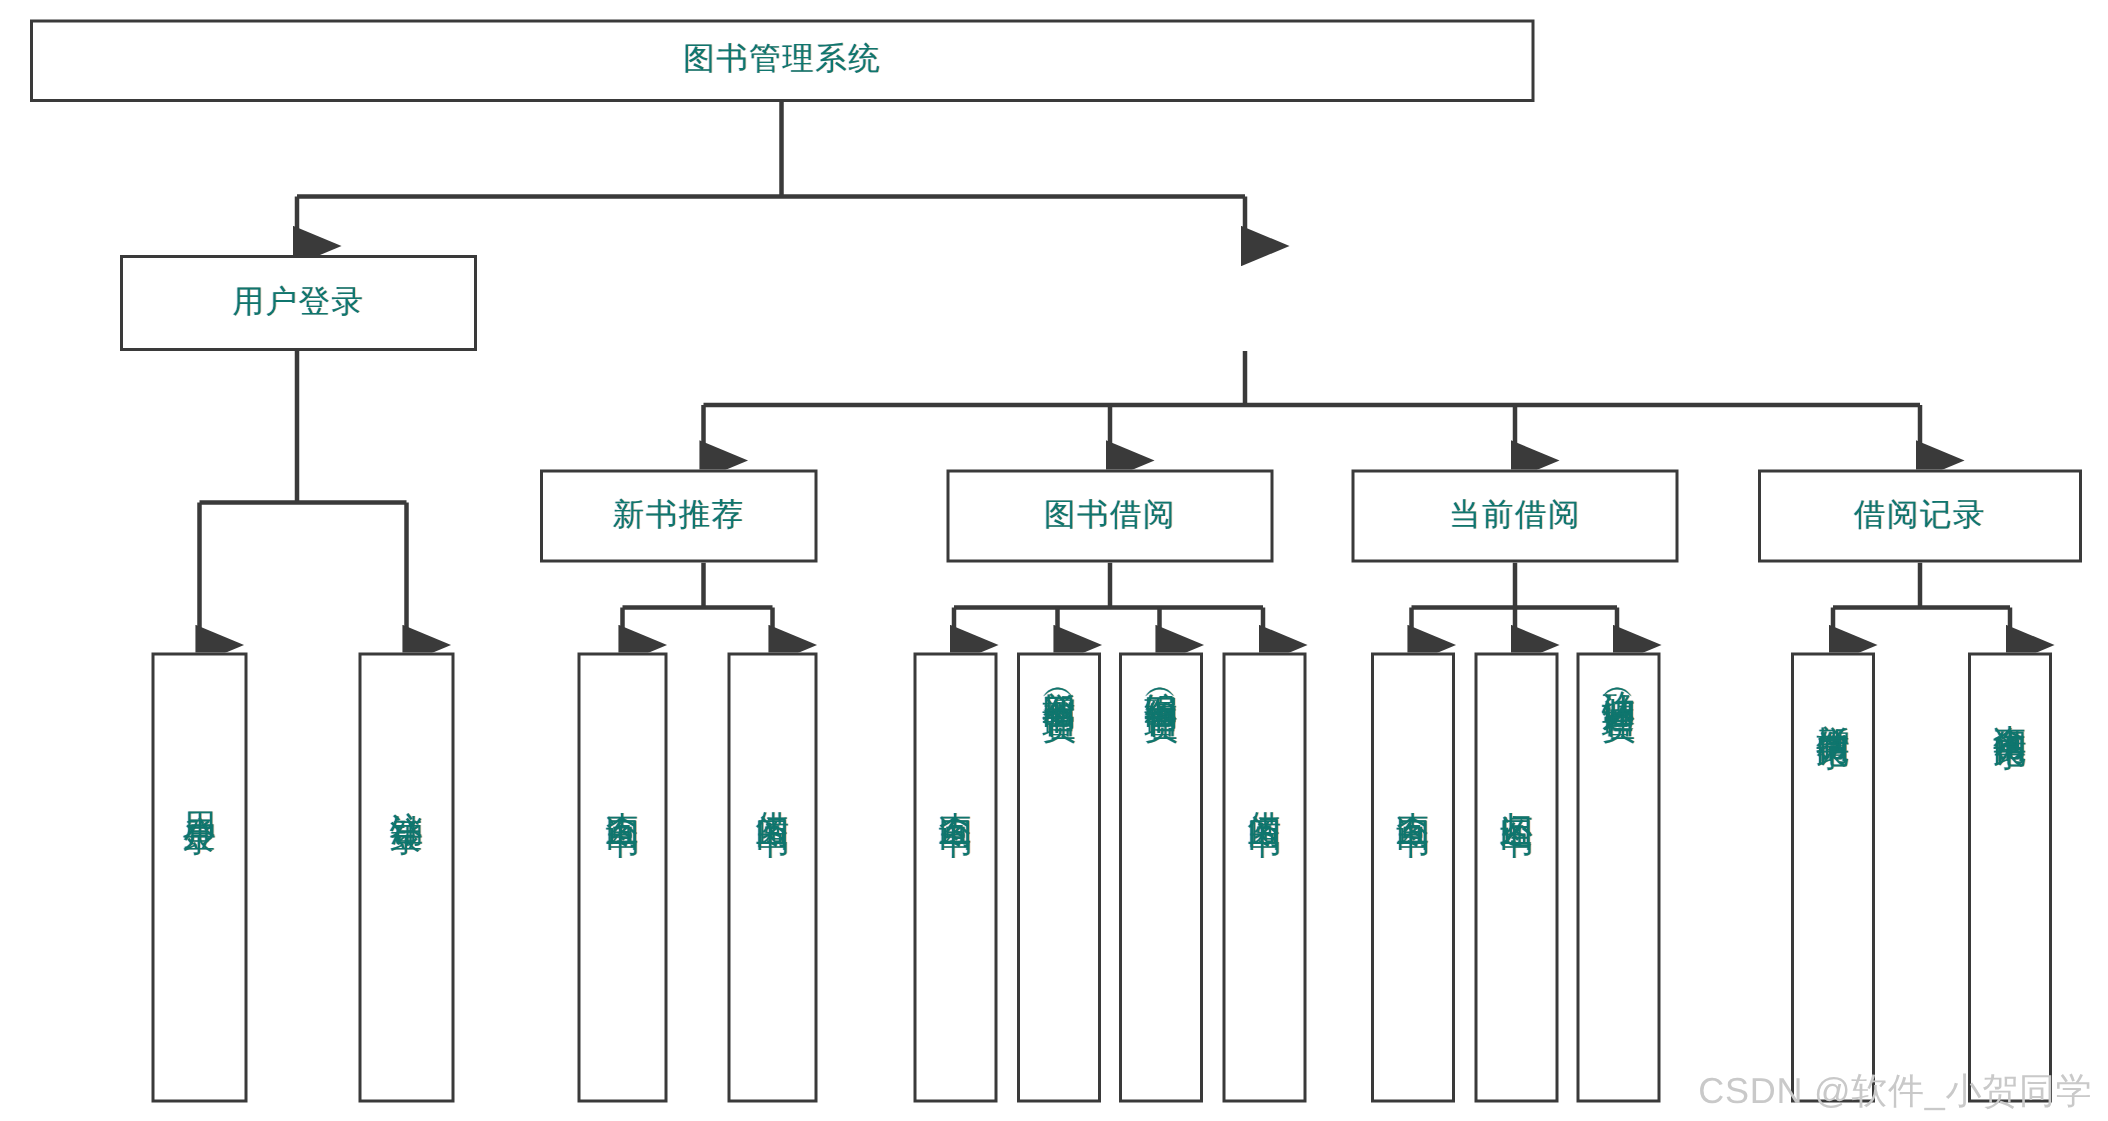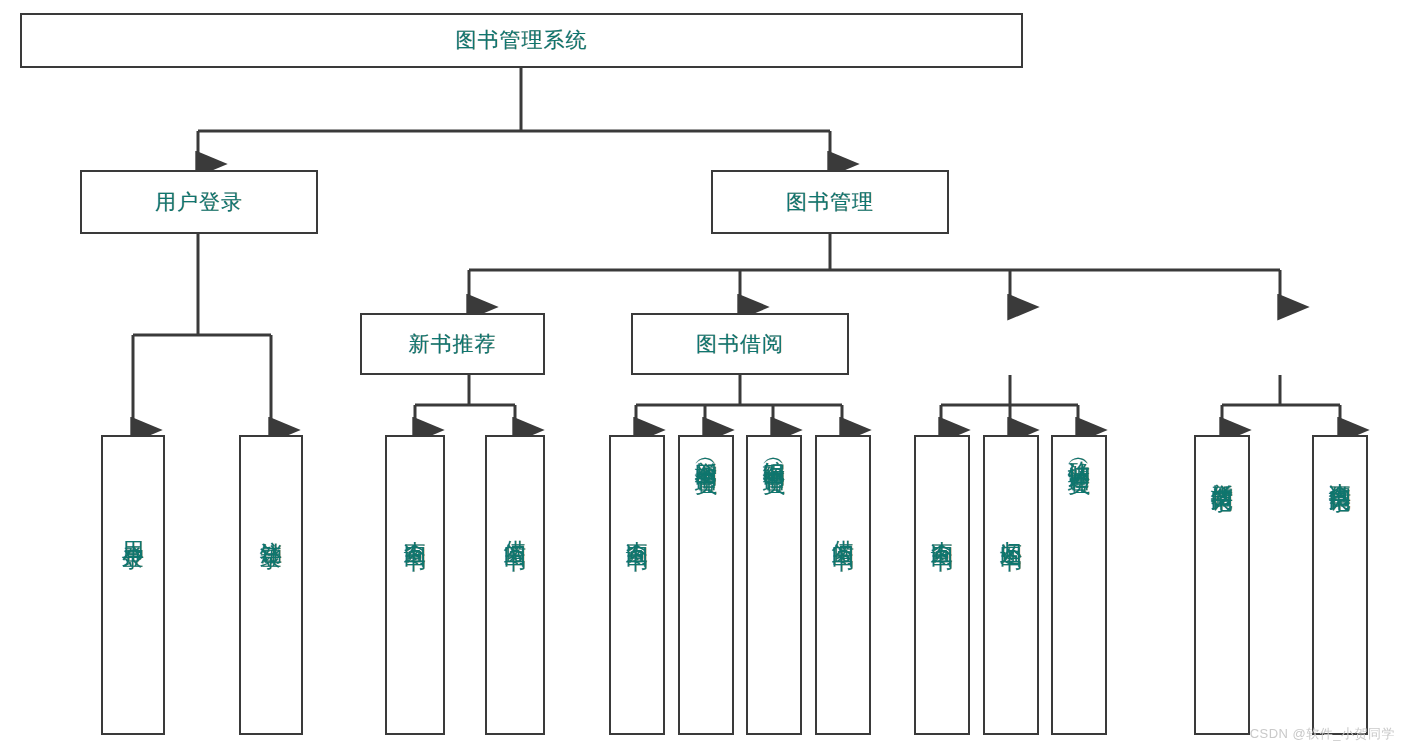--- a/index.html
+++ b/index.html
@@ -53,21 +53,21 @@
     text-align:left;
   }
   
   .node.vert.tall .lbl{
     letter-spacing:2px;
   }
   #watermark{
     position:absolute;
     right:10px;
     bottom:4px;
-    font-size:13px;
+    font-size:24px;
     color:#c9c9c9;
     letter-spacing:0.5px;
     z-index:3;
     white-space:nowrap;
   }
 </style>
 </head>
 <body>
 
 <div id="diagram">
@@ -122,29 +122,32 @@
     </g>
   </svg>
 
   <div class="node" style="left:20px;top:13px;width:1003px;height:55px;">
     <span class="lbl">图书管理系统</span>
   </div>
 
   <div class="node" style="left:80px;top:170px;width:238px;height:64px;">
     <span class="lbl">用户登录</span>
   </div>
-  <div class="node" style="left:711px;top:170px;width:238px;height:64px;">
-    <span class="lbl">图书管理</span>
-  </div>
 
   <div class="node" style="left:360px;top:313px;width:185px;height:62px;">
     <span class="lbl">新书推荐</span>
   </div>
   <div class="node" style="left:631px;top:313px;width:218px;height:62px;">
     <span class="lbl">图书借阅</span>
+  </div>
+  <div class="node" style="left:901px;top:313px;width:218px;height:62px;">
+    <span class="lbl">当前借阅</span>
+  </div>
+  <div class="node" style="left:1172px;top:313px;width:216px;height:62px;">
+    <span class="lbl">借阅记录</span>
   </div>
 
   <div class="node vert" style="left:101px;top:435px;width:64px;height:300px;padding-top:86px;">
     <span class="lbl">用户登录</span>
   </div>
   <div class="node vert" style="left:239px;top:435px;width:64px;height:300px;padding-top:86px;">
     <span class="lbl">注销登录</span>
   </div>
 
   <div class="node vert" style="left:385px;top:435px;width:60px;height:300px;padding-top:86px;">

